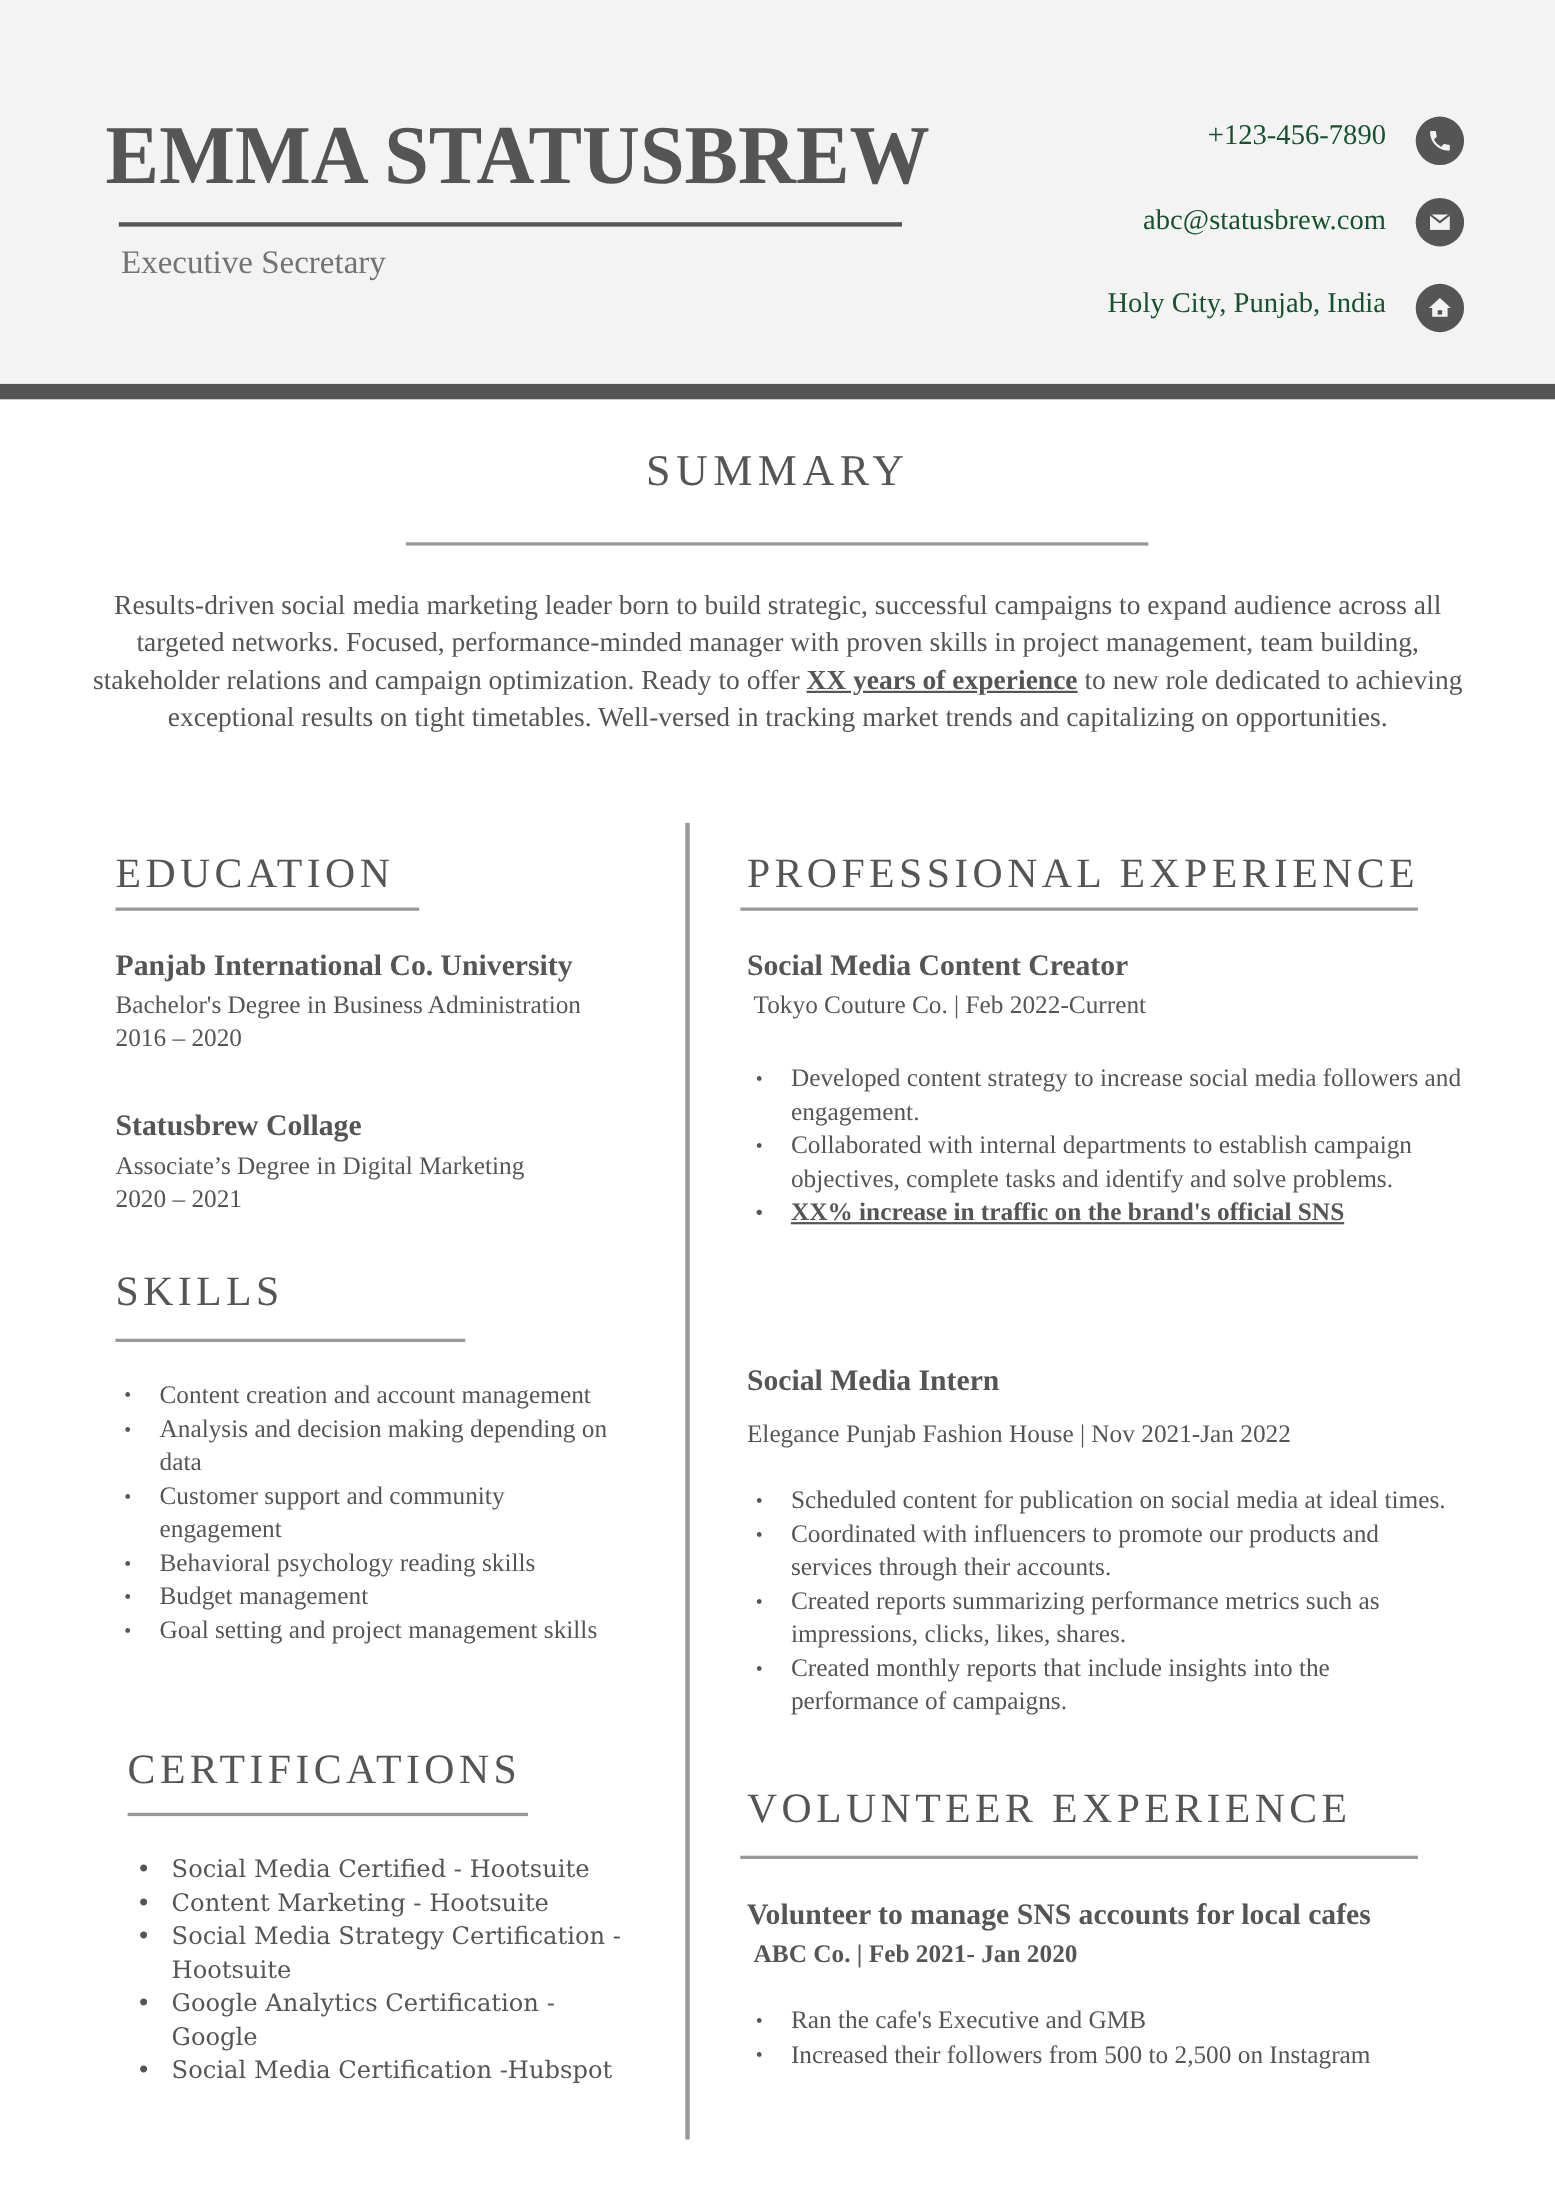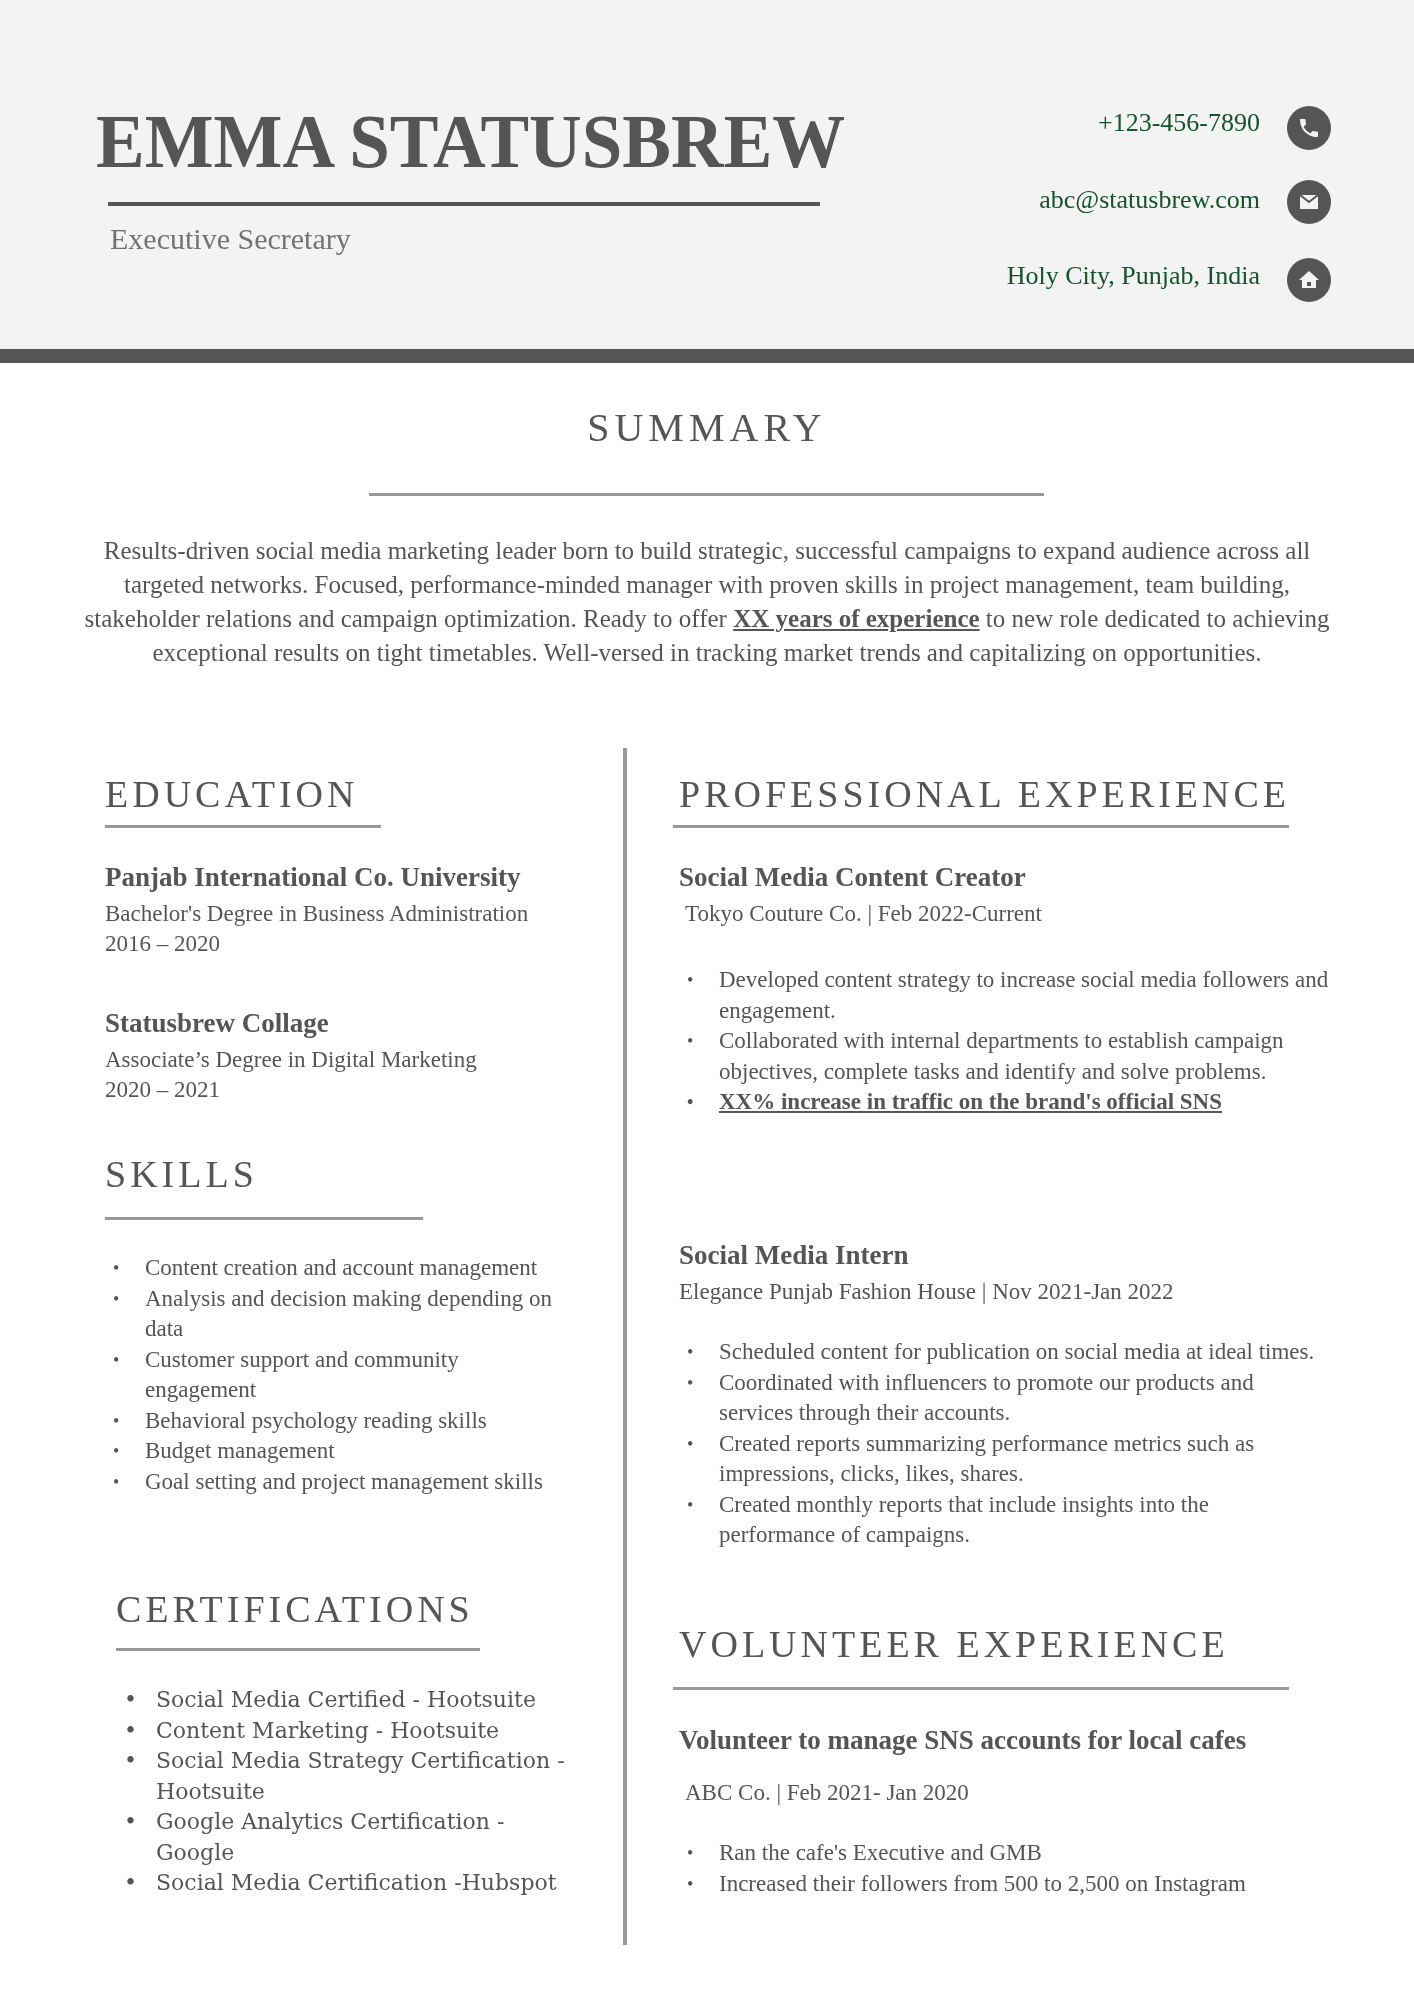--- a/index.html
+++ b/index.html
@@ -116,32 +116,32 @@
   <div class="sub" style="margin-top:6px; padding-left:6px;">Tokyo Couture Co. | Feb 2022-Current</div>
   <ul class="bl" style="margin-top:36px;">
     <li>Developed content strategy to increase social media followers and engagement.</li>
     <li>Collaborated with internal departments to establish campaign objectives, complete tasks and identify and solve problems.</li>
     <li class="em">XX% increase in traffic on the brand's official SNS</li>
   </ul>
 </div>
 
 <div class="abs" style="left:679px; top:1239px; width:640px;">
   <div class="title">Social Media Intern</div>
-  <div class="sub" style="margin-top:6px;">Elegance Punjab Fashion House | Nov 2021-Jan 2022</div>
+  <div class="sub" style="margin-top:18px;">Elegance Punjab Fashion House | Nov 2021-Jan 2022</div>
   <ul class="bl" style="margin-top:30px;">
     <li>Scheduled content for publication on social media at ideal times.</li>
     <li>Coordinated with influencers to promote our products and services through their accounts.</li>
     <li>Created reports summarizing performance metrics such as impressions, clicks, likes, shares.</li>
     <li>Created monthly reports that include insights into the performance of campaigns.</li>
   </ul>
 </div>
 
 <div class="abs sec-h" style="left:679px; top:1622px;">VOLUNTEER EXPERIENCE</div>
 <div class="abs rule" style="left:673px; top:1687px; width:616px;"></div>
 
 <div class="abs" style="left:679px; top:1724px; width:680px;">
   <div class="title">Volunteer to manage SNS accounts for local cafes</div>
-  <div class="sub" style="margin-top:22px; padding-left:6px;">ABC Co. | Feb 2021- Jan 2020</div>
+  <div class="sub" style="margin-top:6px; padding-left:6px;font-weight:bold;">ABC Co. | Feb 2021- Jan 2020</div>
   <ul class="bl" style="margin-top:30px;">
     <li>Ran the cafe's Executive and GMB</li>
     <li>Increased their followers from 500 to 2,500 on Instagram</li>
   </ul>
 </div>
 
 </body></html>

